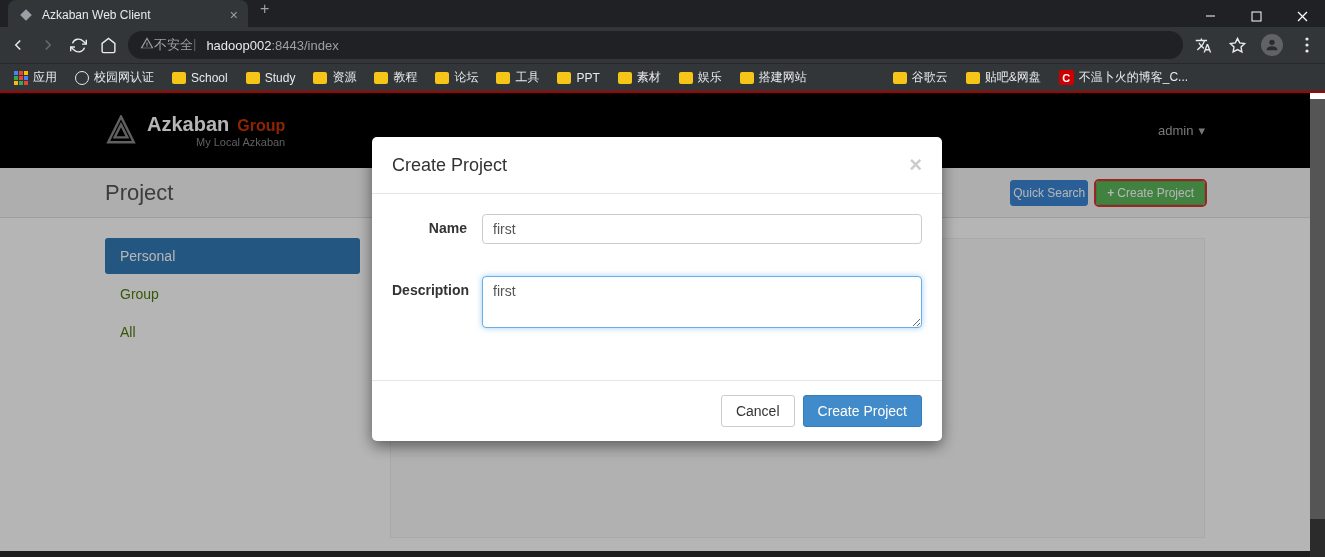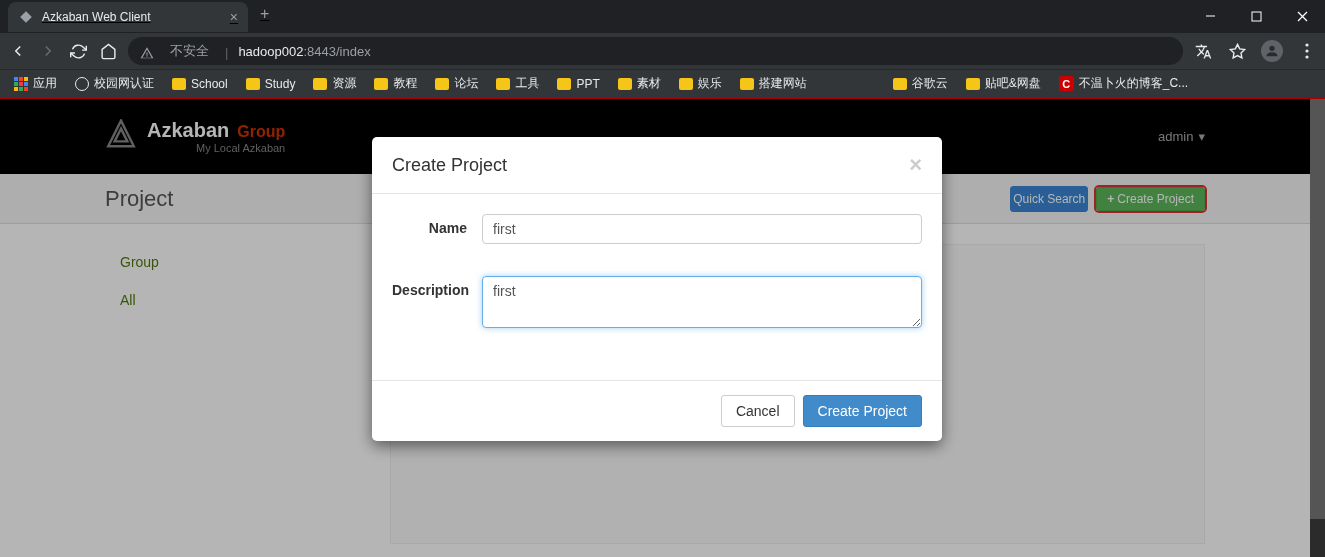--- a/index.html
+++ b/index.html
@@ -1,47 +1,47 @@
 <!DOCTYPE html>
 <html><head>
 <meta charset="utf-8">
 <style>
 * { margin: 0; padding: 0; box-sizing: border-box; font-family: Arial, "Microsoft YaHei", sans-serif; }
 body { width: 1325px; height: 557px; background: #2b2b2b; overflow: hidden; position: relative; }
 
 
-.browser-top { background: #202124; height: 33px; display: flex; align-items: center; text-decoration: underline; }
+.browser-top { background: #202124; height: 27px; display: flex; align-items: flex-start; }
 .tab { background: #323639; height: 30px; width: 240px; border-radius: 8px 8px 0 0; display: flex; align-items: center; padding: 0 10px; color: #e8eaed; font-size: 12px; margin-left: 8px; }
 .tab-icon { width: 16px; height: 16px; margin-right: 8px; display: flex; align-items: center; justify-content: center; }
 .tab-title { flex: 1; overflow: hidden; white-space: nowrap; }
 .tab-close { color: #9aa0a6; font-size: 14px; cursor: pointer; }
 .new-tab { color: #9aa0a6; font-size: 16px; margin-left: 12px; margin-bottom: 6px; cursor: pointer; }
 .win-controls { margin-left: auto; display: flex; height: 33px; }
 .win-btn { width: 46px; display: flex; align-items: center; justify-content: center; color: #e8eaed; font-size: 11px; cursor: pointer; }
 
 .addr-bar { background: #323639; height: 36px; display: flex; align-items: center; padding: 0 8px; gap: 10px; }
 .nav-btn { color: #9aa0a6; width: 20px; height: 20px; display: flex; align-items: center; justify-content: center; cursor: pointer; }
 .nav-btn.disabled { opacity: 0.5; }
 .url-box { flex: 1; background: #202124; border-radius: 14px; height: 28px; display: flex; align-items: center; padding: 0 12px; color: #9aa0a6; font-size: 13px; }
 .url-host { color: #e8eaed; }
-.url-warn { display: flex; align-items: flex-end; gap: 16px; margin-right: 10px; }
+.url-warn { display: flex; align-items: flex-start; gap: 0; margin-right: 10px; }
 .right-icons { display: flex; gap: 14px; color: #e8eaed; align-items: center; }
 .avatar-circle { width: 22px; height: 22px; border-radius: 50%; background: #5f6368; display: flex; align-items: center; justify-content: center; }
 
 .bookmarks-bar { background: #323639; border-top: 1px solid #282828; border-bottom: 2px solid #aa0000; height: 30px; display: flex; align-items: center; padding: 0 14px; gap: 18px; color: #e8eaed; font-size: 12px; }
 .bm-item { display: flex; align-items: center; gap: 5px; cursor: pointer; white-space: nowrap; }
 .folder-icon { width: 14px; height: 12px; background: #f5c518; border-radius: 2px; position: relative; }
 .globe-icon { width: 14px; height: 14px; border-radius: 50%; border: 1.5px solid #e8eaed; position: relative; }
 .red-c { width: 15px; height: 15px; background: #cc0000; color: #fff; font-weight: bold; font-size: 11px; display: flex; align-items: center; justify-content: center; border-radius: 2px; }
 
 
 .page { background: #fff; height: calc(557px - 99px); position: relative; overflow: auto; }
 .page-inner { width: 1310px; }
 .azkaban-nav { background: #000; height: 75px; display: flex; align-items: center; padding: 0 105px; }
-.brand { display: flex; align-items: flex-start; gap: 10px; }
+.brand { display: flex; align-items: center; gap: 10px; }
 .brand-logo { width: 32px; height: 32px; }
 .brand-text { display: flex; flex-direction: column; }
 .brand-main { color: #fff; font-size: 20px; font-weight: bold; display: flex; align-items: baseline; gap: 8px; }
 .brand-test { color: #cc3300; font-size: 16px; }
 .brand-sub { color: #888; font-size: 11px; text-align: right; }
 .admin-menu { margin-left: auto; color: #aaa; font-size: 13px; display: flex; align-items: center; gap: 5px; cursor: pointer; text-align: right; }
 
 .content-head { background: #f5f5f5; border-bottom: 1px solid #ddd; height: 50px; display: flex; align-items: center; padding: 0 105px; }
 .page-title { font-size: 22px; color: #555; font-weight: normal; }
 .head-actions { margin-left: auto; display: flex; gap: 8px; align-items: center; }
@@ -275,20 +275,21 @@
     <div class="content-head">
       <h1 class="page-title">Project</h1>
       <div class="head-actions">
         <button class="btn btn-blue">Quick Search</button>
         <button class="btn btn-green btn-outline-red"><span class="plus">+</span><span>Create Project</span></button>
       </div>
     </div>
 
     <div class="content-body">
       <div class="sidebar" id="sidebar">
+          <div class="sidebar-item active">Personal</div>
           <div class="sidebar-item">Group</div>
           <div class="sidebar-item">All</div>
         </div>
       <div class="project-list"></div>
     </div>
   </div>
 </div>
 
 <div class="scrollbar">
     <div class="scrollbar-thumb"></div>

